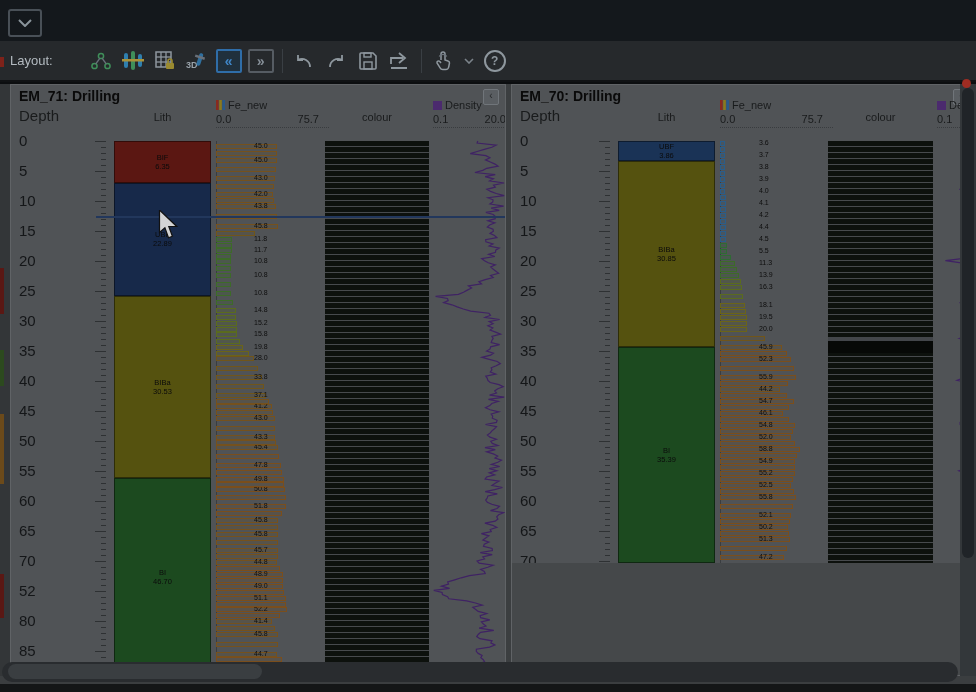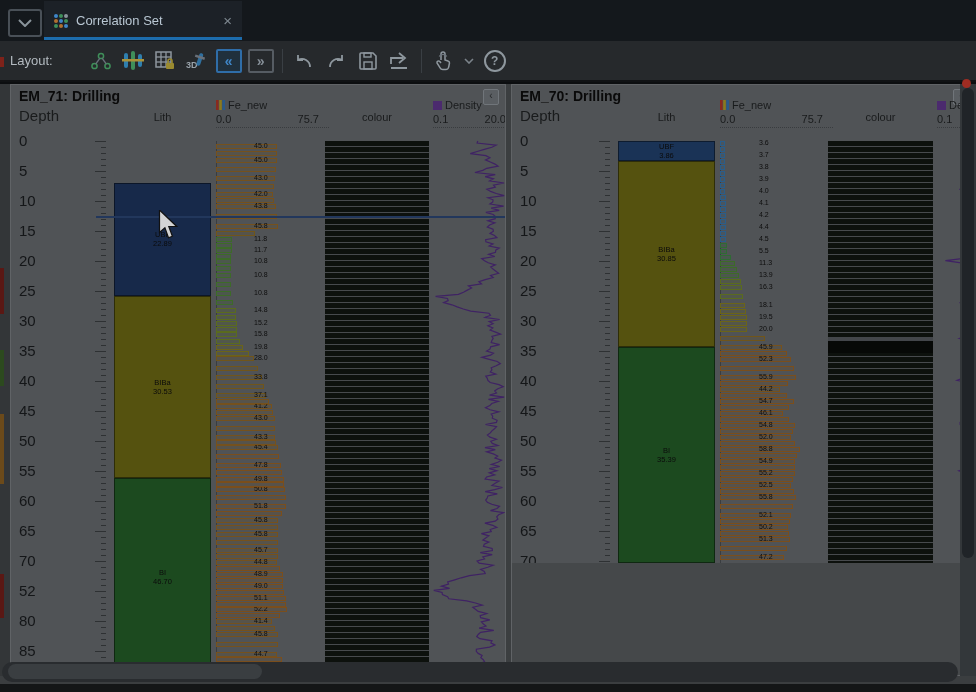--- a/index.html
+++ b/index.html
@@ -57,36 +57,20 @@
   svg{display:block}
 </style>
 </head>
 <body>
 
 <div class="tabbar">
   <div class="menu-chevron">
     <svg width="14" height="8" viewBox="0 0 14 8">
         <polyline points="1,1 7,7 13,1" fill="none" stroke="#8a949b" stroke-width="2"></polyline>
       </svg>
-  </div>
-  <div class="tab">
-    <span class="dotgrid">
-      <i style="background:#3f86c8"></i>
-        <i style="background:#3f8f5a"></i>
-        <i style="background:#8a949b"></i>
-      <i style="background:#b07030"></i>
-        <i style="background:#3f86c8"></i>
-        <i style="background:#3f8f5a"></i>
-      <i style="background:#3f8f5a"></i>
-        <i style="background:#b07030"></i>
-        <i style="background:#3f86c8"></i>
-    </span>
-    <span class="tab-label">Correlation Set</span>
-    <span class="tab-close">×</span>
-    <span class="underline"></span>
   </div>
 </div>
 
 <div class="toolbar">
   <span class="tb-label">Layout:</span>
 
   <div class="icons">
     <div class="ticon">
       <svg width="20" height="18" viewBox="0 0 20 18">
           <circle cx="10" cy="4" r="2.6" fill="none" stroke="#3f8f5a" stroke-width="1.5"></circle>
@@ -295,20 +279,24 @@
       <div class="tick" style="left: 84px; top: 536px; width: 11px;"></div>
       <div class="tick" style="left: 90px; top: 542px; width: 5px;"></div>
       <div class="tick" style="left: 90px; top: 548px; width: 5px;"></div>
       <div class="tick" style="left: 90px; top: 554px; width: 5px;"></div>
       <div class="tick" style="left: 90px; top: 560px; width: 5px;"></div>
       <div class="tick" style="left: 84px; top: 566px; width: 11px;"></div>
       <div class="tick" style="left: 90px; top: 572px; width: 5px;"></div>
       <div class="tick" style="left: 90px; top: 578px; width: 5px;"></div>
       <div class="tick" style="left: 90px; top: 584px; width: 5px;"></div>
       <div class="tick" style="left: 90px; top: 590px; width: 5px;"></div>
+      <div class="lith-block" style="left: 103px; width: 97px; top: 56px; height: 42px; background: rgb(91, 23, 18);">
+        <span>BIF</span>
+        <span>6.35</span>
+      </div>
       <div class="lith-block" style="left: 103px; width: 97px; top: 98px; height: 112.8px; background: rgb(23, 41, 74);">
         <span>UBF</span>
         <span>22.89</span>
       </div>
       <div class="lith-block" style="left: 103px; width: 97px; top: 210.8px; height: 182.4px; background: rgb(85, 82, 15);">
         <span>BIBa</span>
         <span>30.53</span>
       </div>
       <div class="lith-block" style="left: 103px; width: 97px; top: 393.2px; height: 198.6px; background: rgb(28, 74, 31);">
         <span>BI</span>

